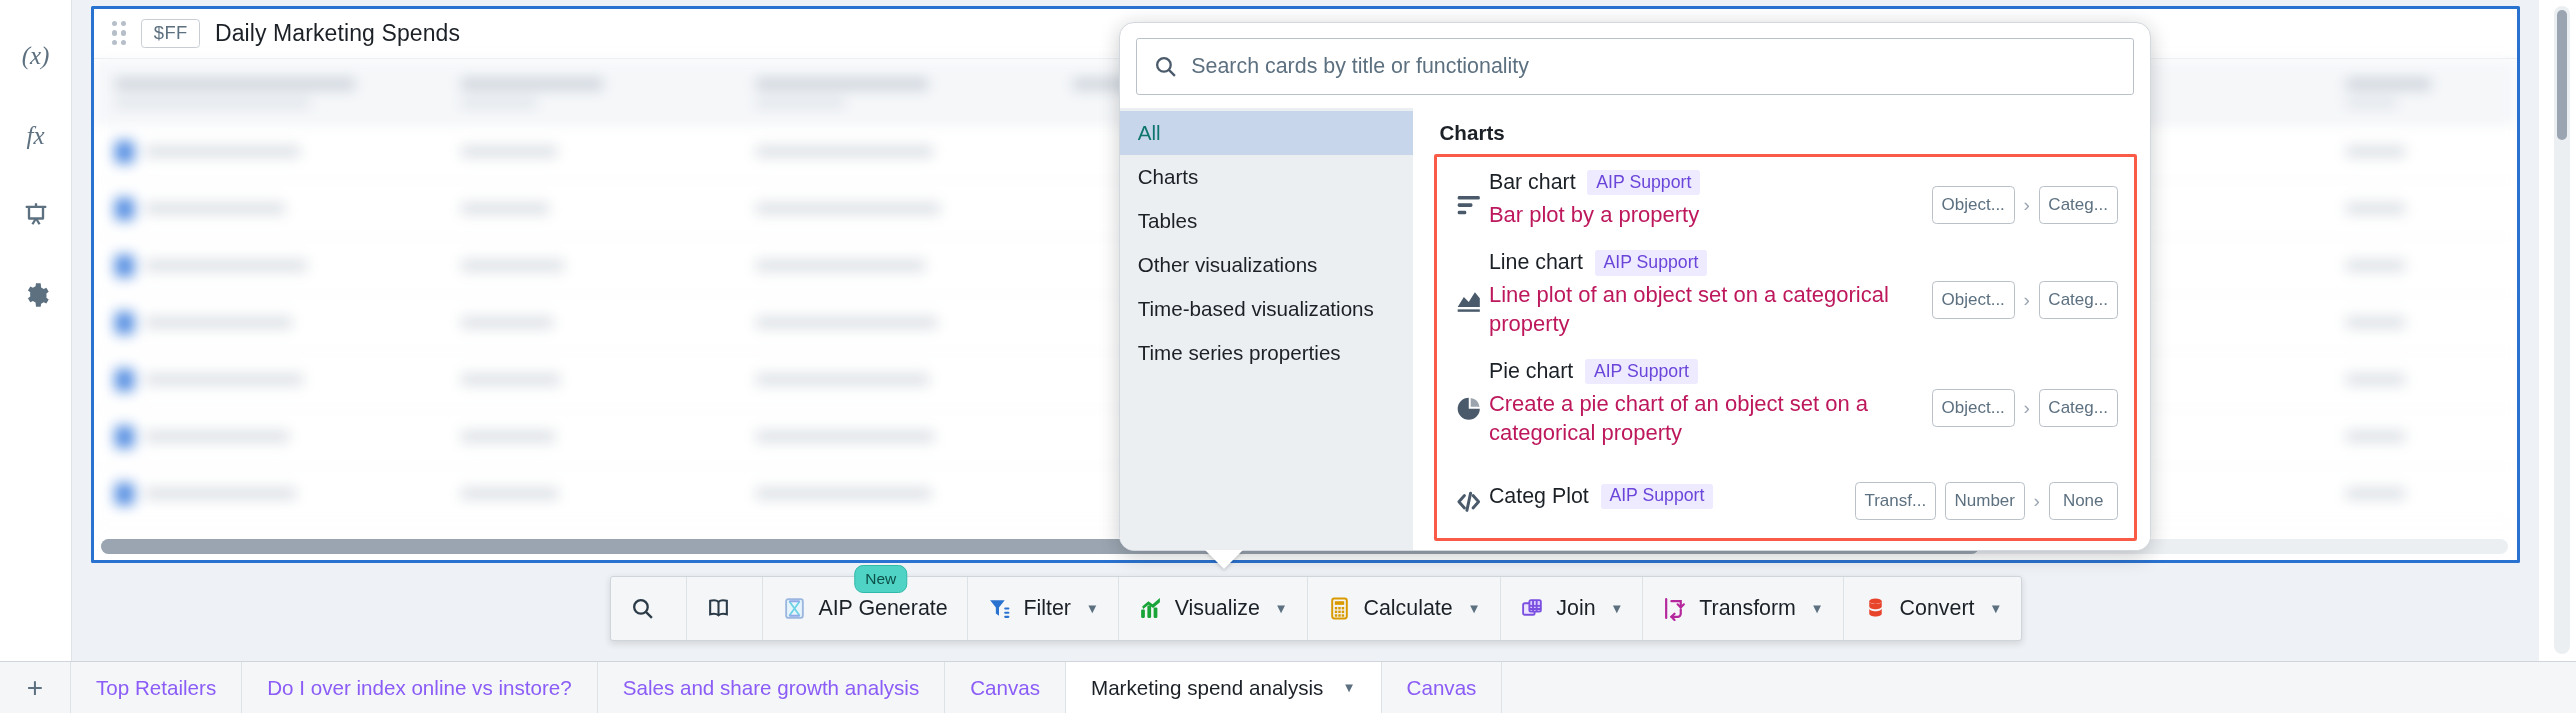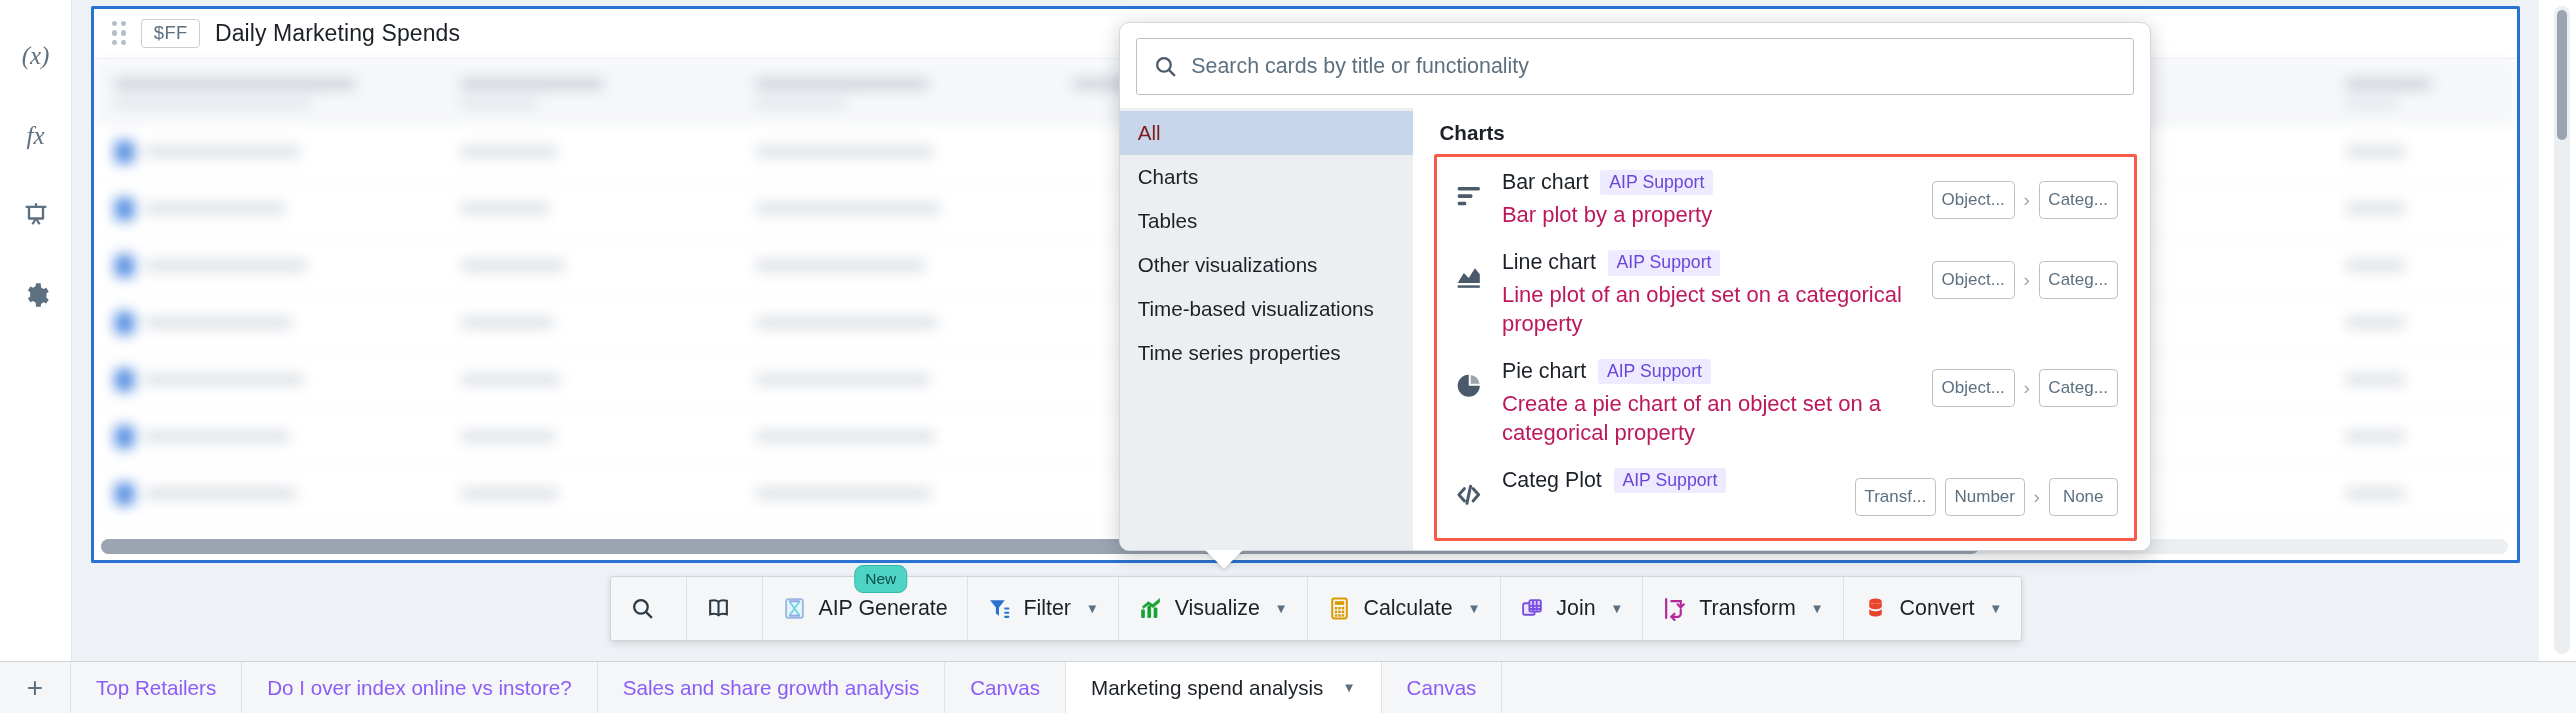--- a/index.html
+++ b/index.html
@@ -62,49 +62,49 @@
 
   .hscroll {
     position: absolute; left: 7.4px; right: 8.8px; bottom: 5.9px; height: 14.7px;
     background: #eceff2; border-radius: 7.4px;
   }
   .hscroll i { display: block; width: 78%; height: 14.7px; background: #9aa5b1; border-radius: 7.4px; }
 
   
   .popup {
     position: absolute; left: 1119px; top: 22px; width: 1032px; height: 529px;
-    background: #fff; border: 0.7px solid #d3d8de; border-radius: 10px;
+    background: #fff; border: 0.7px solid #d3d8de; border-radius: 15px;
     box-shadow: 0 4.4px 20.6px rgba(16,22,26,.22); z-index: 20;
     display: flex; flex-direction: column; overflow: hidden;
   }
   .popup-search { padding: 14.7px 16px 13.3px 16px; }
   .search-box {
     display: flex; align-items: center; gap: 13.3px; height: 57px;
     border: 0.7px solid #b9c0c8; border-radius: 2.9px; padding: 0 16px; background: #fff;
   }
   .search-box input {
     border: 0; outline: 0; flex: 1; font-size: 21.4px; color: #1c2127;
     font-family: "Liberation Sans", sans-serif; background: transparent;
   }
   .search-box input::placeholder { color: #5c7080; }
 
   .popup-body { flex: 1; display: flex; min-height: 0; }
   .cat-list { width: 293px; background: #eceff2; padding-top: 2.9px; flex: none; }
   .cat-item {
     height: 44px; display: flex; align-items: center; padding-left: 17.7px;
     font-size: 20.6px; color: #1c2127; cursor: pointer;
   }
-  .cat-item.active { background: #c8d6ec; color: #7f1d1d; }
+  .cat-item.active { background: #c8d6ec; color: #0f766e; }
 
   .cards-pane { flex: 1; background: #fff; padding: 0 13.3px 0 20.6px; overflow: hidden; position: relative; }
   .sec-title { font-size: 20.6px; font-weight: bold; color: #1c2127; padding: 13.3px 0 8.8px 5.9px; }
 
   .highlight-box { border: 3.7px solid #fa5b47; border-radius: 2.2px; padding: 2.9px 0; }
 
-  .chart-row { display: flex; align-items: flex-start; gap: 14px; padding: 10.3px 16px 10.3px 13.3px; min-height: 77px; }
+  .chart-row { display: flex; align-items: center; gap: 1px; padding: 10.3px 16px 10.3px 13.3px; min-height: 77px; }
   .row-icon { width: 38px; flex: none; display: flex; align-items: center; justify-content: center; color: #4a5a6a; padding-top: 11.8px; }
   .row-main { flex: 1; min-width: 0; }
   .row-title-line { display: flex; align-items: center; gap: 11.8px; }
   .row-title { font-size: 21.4px; color: #1c2127; white-space: nowrap; }
   .aip-badge {
     background: #eeeaff; color: #6a45d9; font-size: 17.7px;
     padding: 3.7px 8.8px; border-radius: 2.9px; line-height: 1; white-space: nowrap;
   }
   .row-desc { font-size: 22px; color: #be185d; margin-top: 5.9px; line-height: 1.3; max-width: 634px; }
   .row-pills { display: flex; align-items: center; gap: 8.8px; flex: none; padding-top: 10.3px; }

